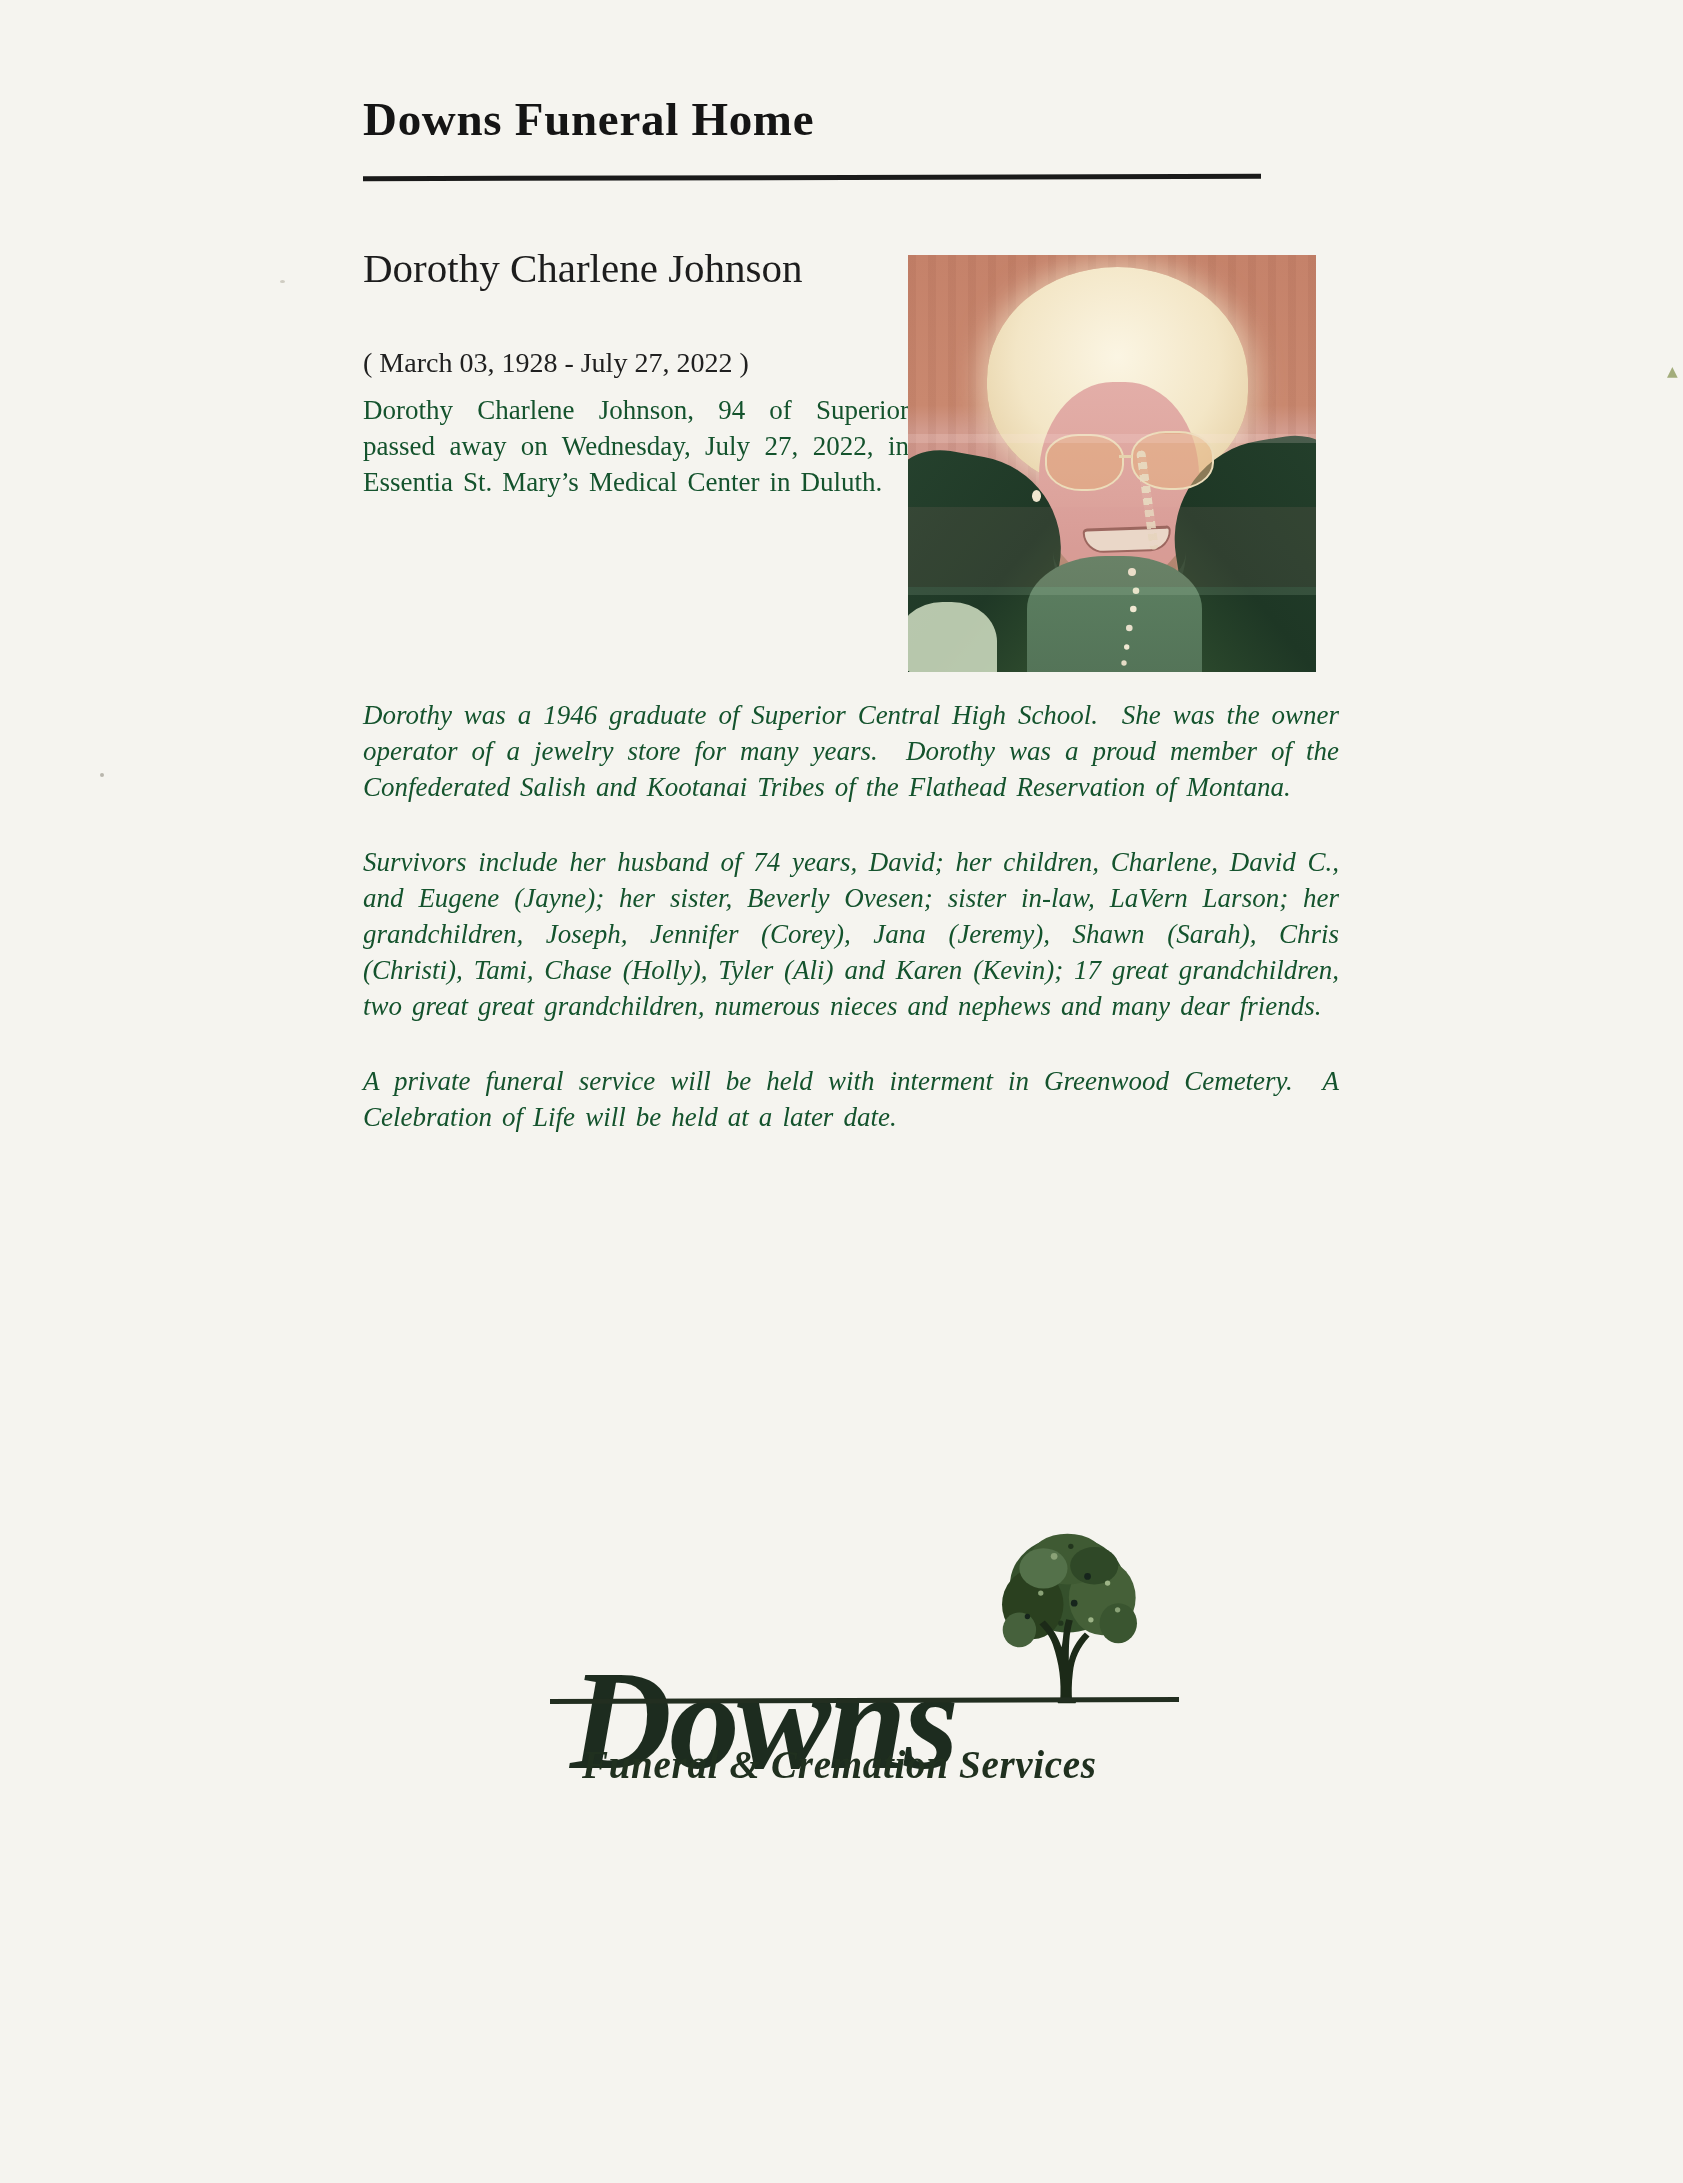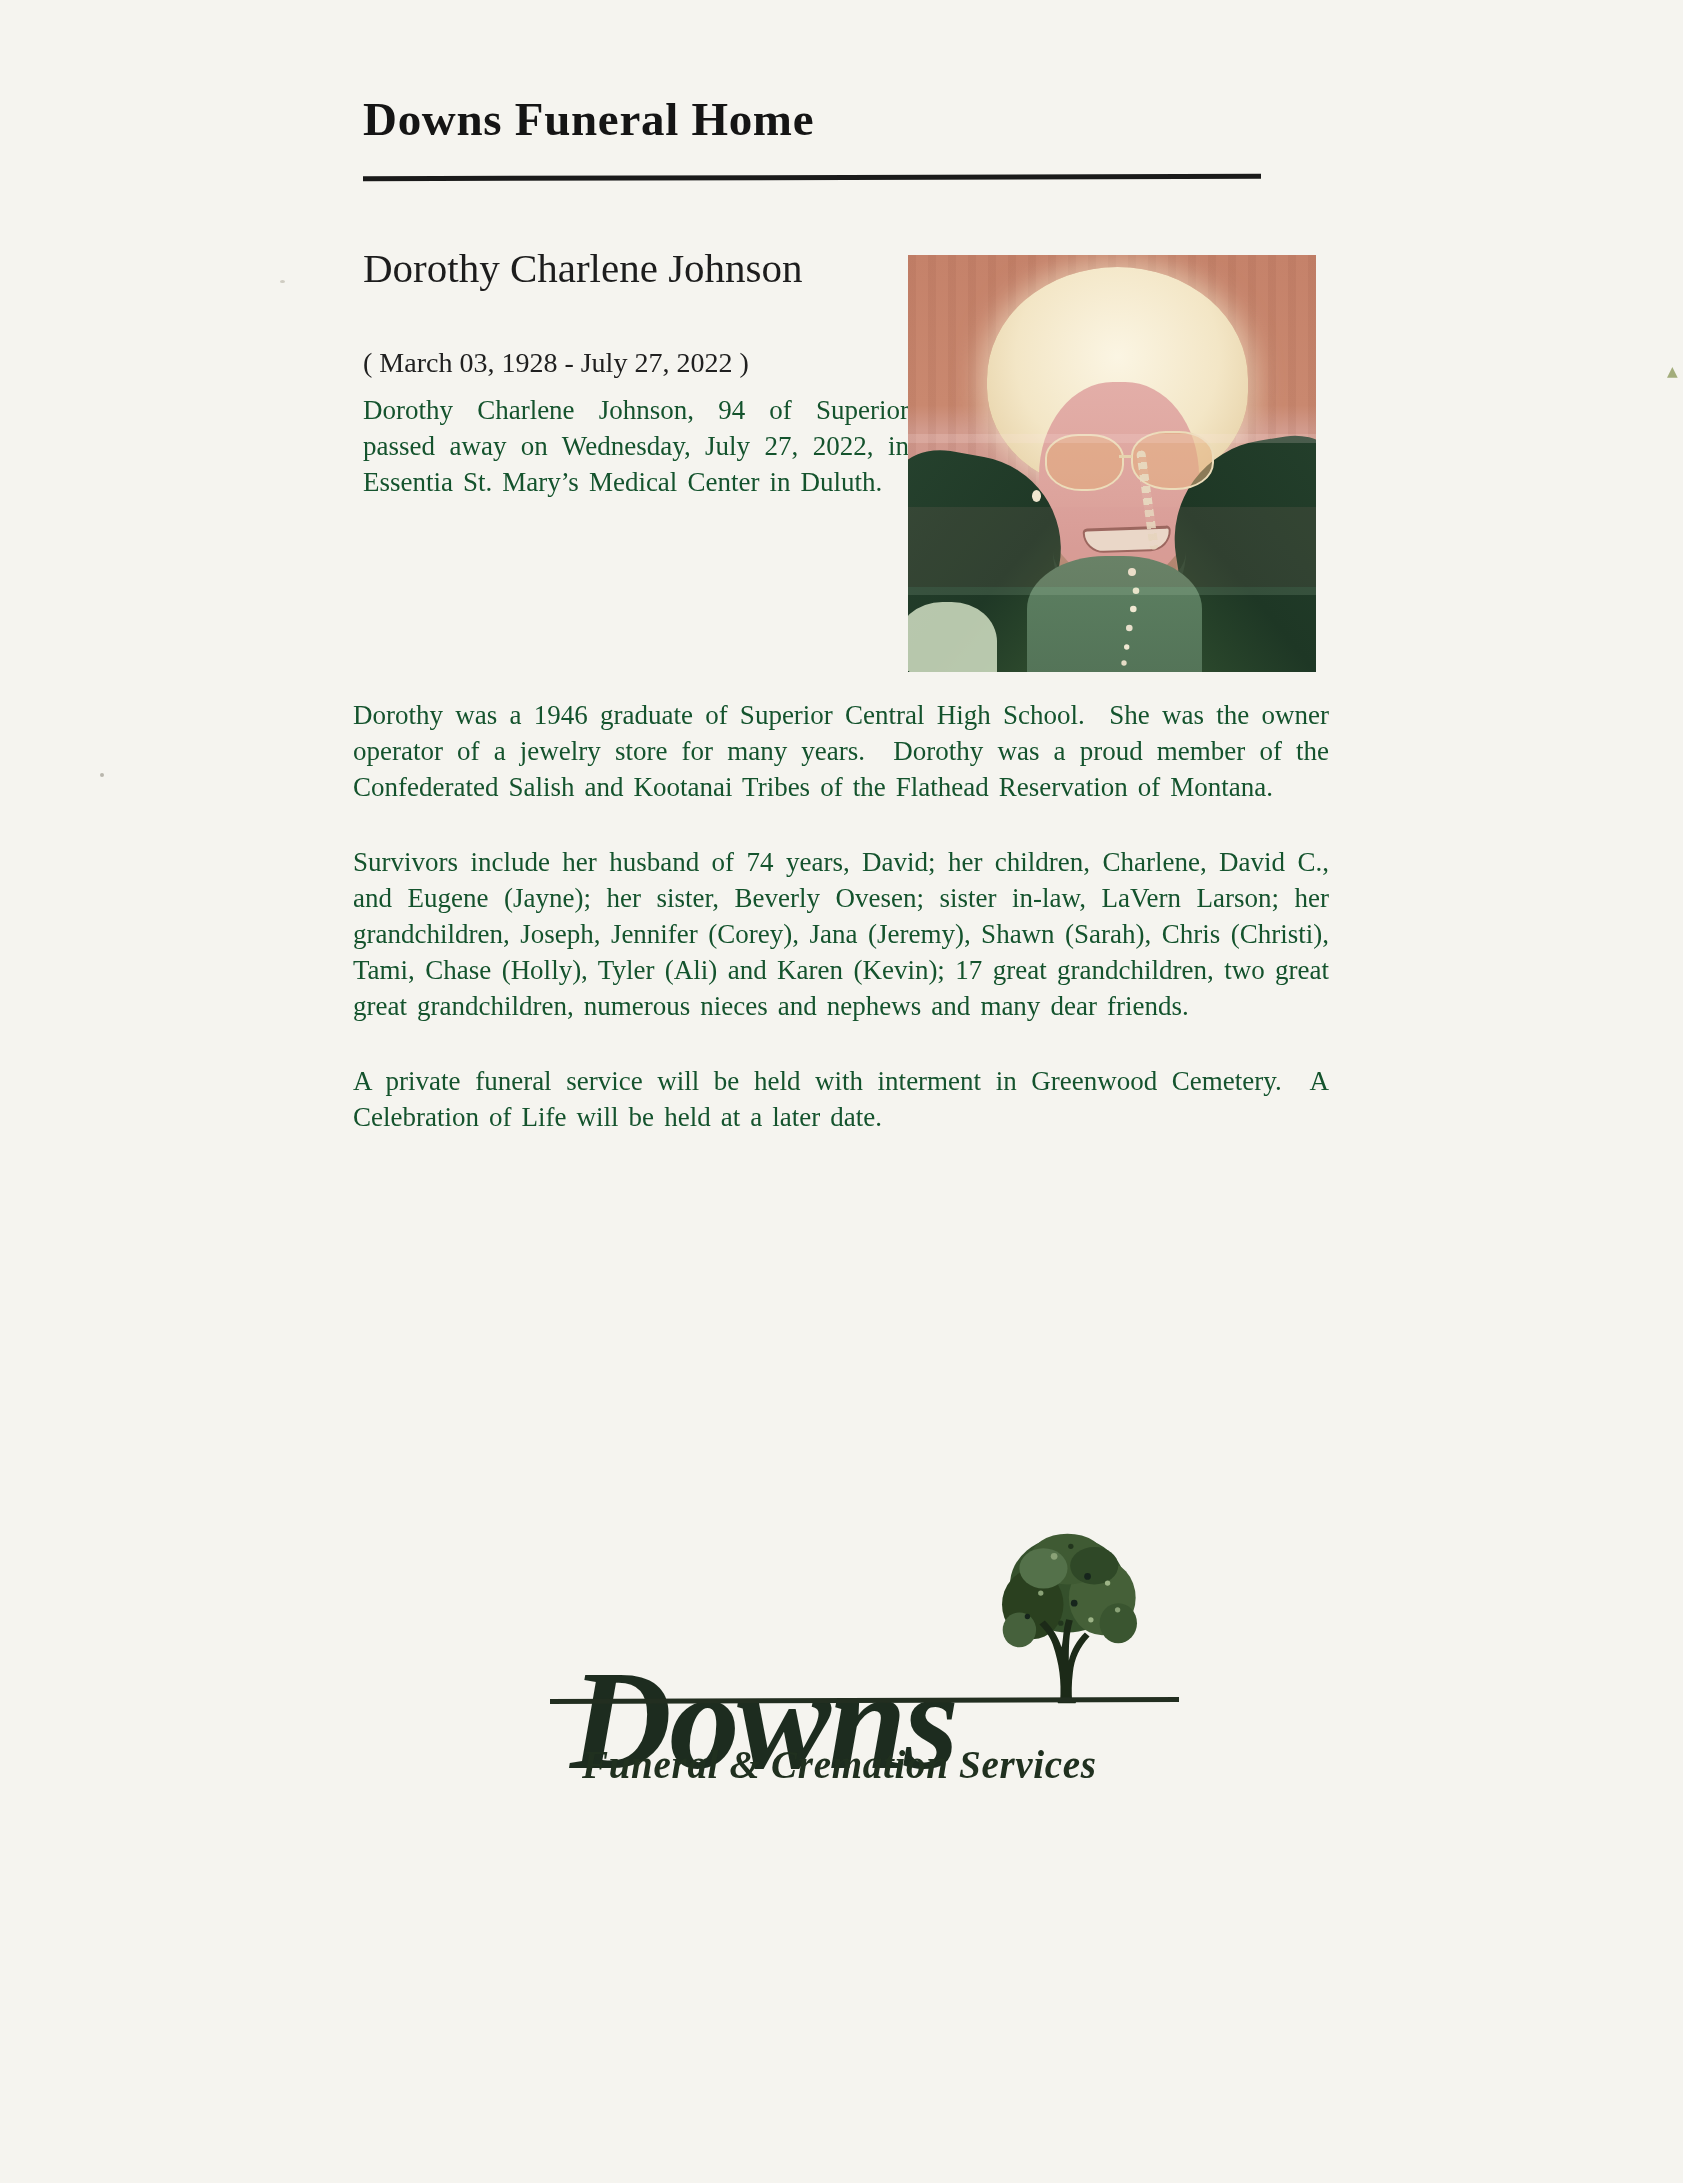--- a/index.html
+++ b/index.html
@@ -30,21 +30,21 @@
     left:363px;top:244px;
     font-size:41px;color:#1d1d1d;
     white-space:nowrap;
   }
   .obit-dates{
     left:363px;top:347px;
     font-size:28px;color:#202020;
     white-space:nowrap;
   }
   .col-narrow{left:363px;top:392px;width:546px;}
-  .col-wide{left:353px;top:697px;width:976px;}
+  .col-wide{left:363px;top:697px;width:976px;font-style:italic;}
   .col-narrow p,.col-wide p{
     margin:0 0 37px 0;
     font-size:27px;line-height:36px;
     text-align:justify;
     word-spacing:3.3px;
     white-space:pre-wrap;
     color:#14532d;
   }
   .col-wide p{margin-bottom:39px;}
 

